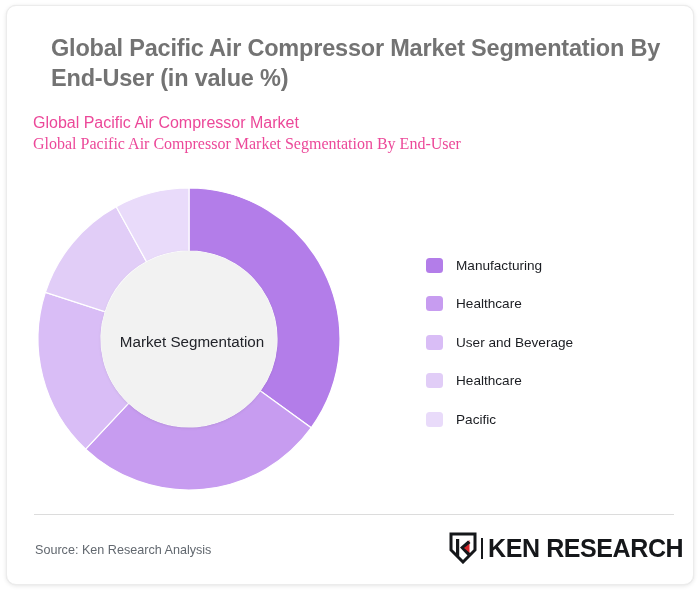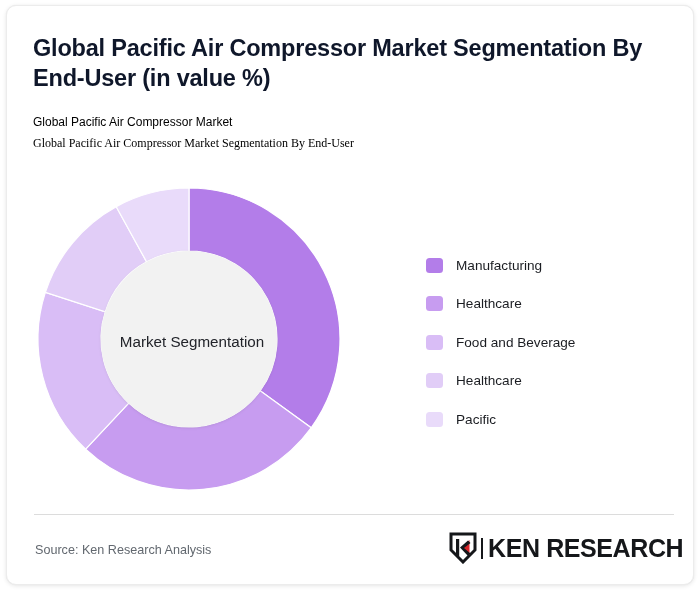--- a/index.html
+++ b/index.html
@@ -20,34 +20,34 @@
     width: 688px;
     height: 580px;
     background: #ffffff;
     border: 1px solid #ececec;
     border-radius: 10px;
     box-shadow: 0 1px 4px rgba(0,0,0,0.10), 0 0 1px rgba(0,0,0,0.06);
     box-sizing: border-box;
   }
   #title {
     position: absolute;
-    left: 26px;
+    left: 44px;
     top: 27px;
     width: 625px;
     font-size: 23.5px;
     font-weight: bold;
     line-height: 30px;
-    color: #0f172a;
+    color: #737373;
     letter-spacing: -0.2px;
   }
   .subtitle {
     position: absolute;
     left: 26px;
-    font-size: 12px;
-    color: #000000;
+    font-size: 16px;
+    color: #ec4899;
     line-height: 17px;
     white-space: nowrap;
   }
   #subtitle1 { top: 108px; }
   #subtitle2 { top: 129px; font-family: Liberation Serif, serif; }
 
   #chart-area {
     position: absolute;
     left: 20px;
     top: 170px;
@@ -172,21 +172,21 @@
       <div class="legend-row">
         <span class="legend-swatch" style="background: rgb(179, 125, 233);"></span>
         <span class="legend-label">Manufacturing</span>
       </div>
       <div class="legend-row">
         <span class="legend-swatch" style="background: rgb(199, 156, 240);"></span>
         <span class="legend-label">Healthcare</span>
       </div>
       <div class="legend-row">
         <span class="legend-swatch" style="background: rgb(217, 189, 246);"></span>
-        <span class="legend-label">Food and Beverage</span>
+        <span class="legend-label">User and Beverage</span>
       </div>
       <div class="legend-row">
         <span class="legend-swatch" style="background: rgb(225, 205, 247);"></span>
         <span class="legend-label">Healthcare</span>
       </div>
       <div class="legend-row">
         <span class="legend-swatch" style="background: rgb(233, 219, 250);"></span>
         <span class="legend-label">Pacific</span>
       </div>
     </div>

